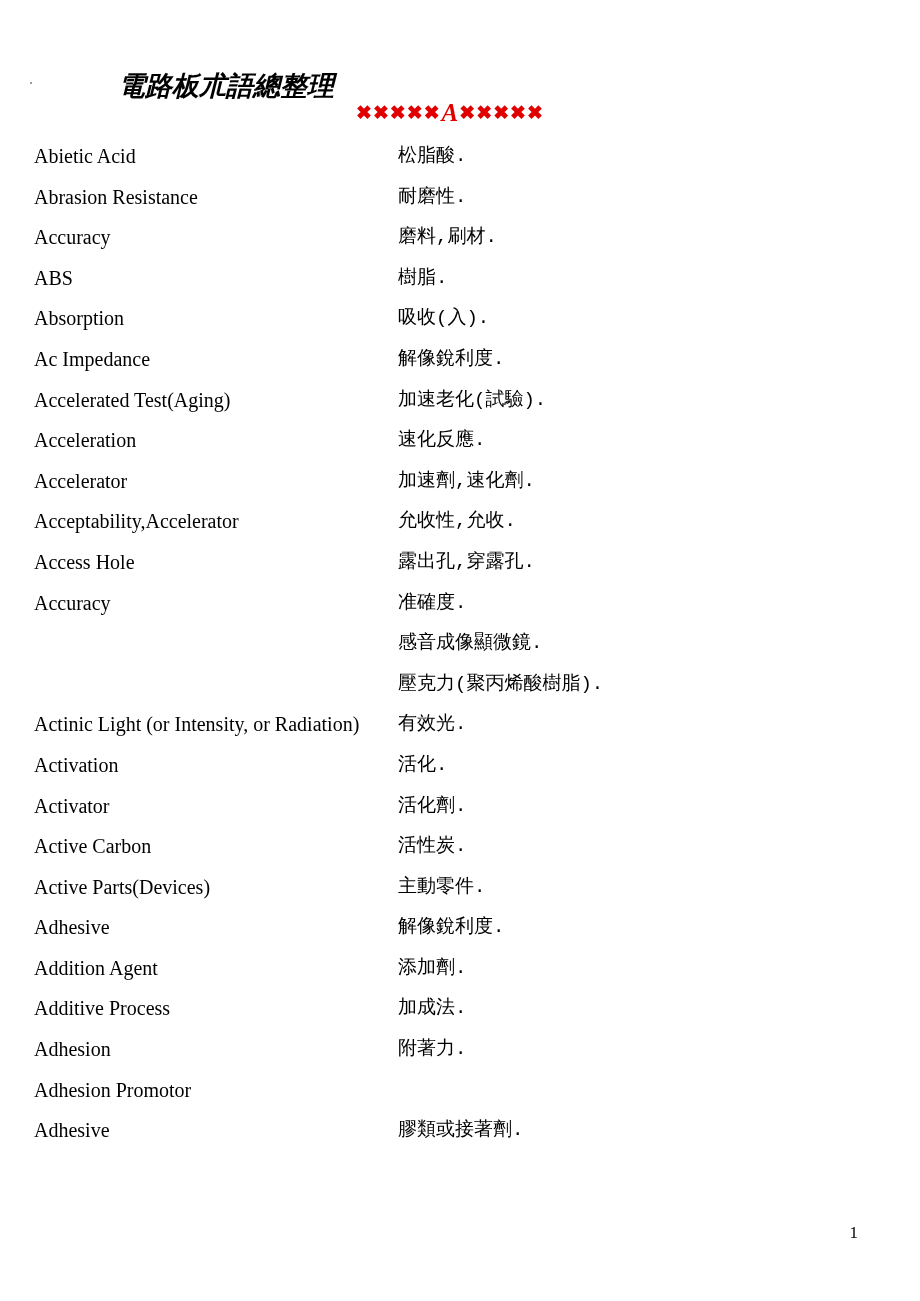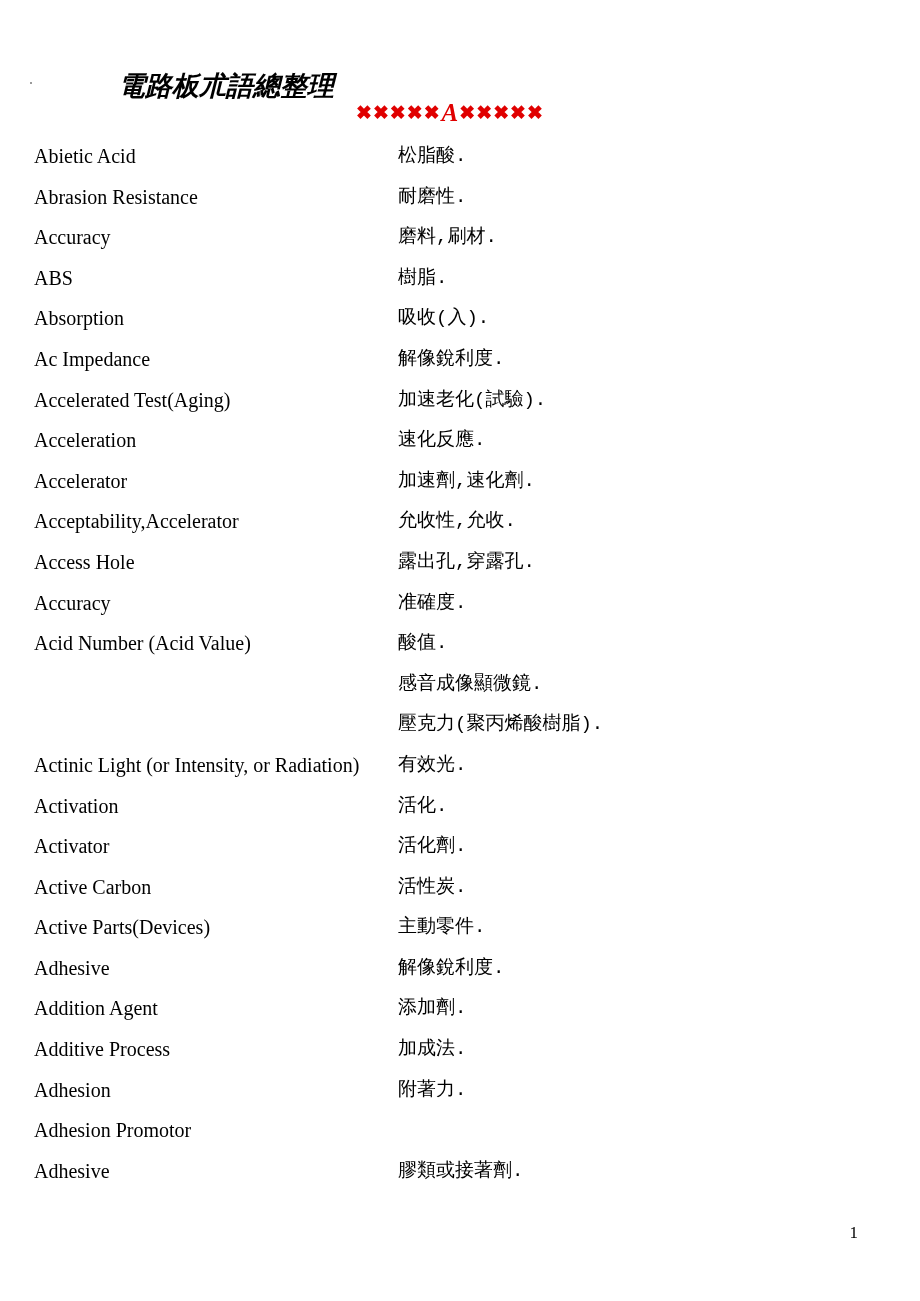--- a/index.html
+++ b/index.html
@@ -173,24 +173,20 @@
       </div>
       <div class="entry">
         <div class="term">Access Hole</div>
         <div class="definition">露出孔,穿露孔.</div>
       </div>
       <div class="entry">
         <div class="term">Accuracy</div>
         <div class="definition">准確度.</div>
       </div>
       <div class="entry">
-        <div class="term">Acid Number (Acid Value)</div>
-        <div class="definition">酸值.</div>
-      </div>
-      <div class="entry">
         <div class="definition">感音成像顯微鏡.</div>
       </div>
       <div class="entry">
         <div class="definition">壓克力(聚丙烯酸樹脂).</div>
       </div>
       <div class="entry">
         <div class="term">Actinic Light (or Intensity, or Radiation)</div>
         <div class="definition">有效光.</div>
       </div>
       <div class="entry">

